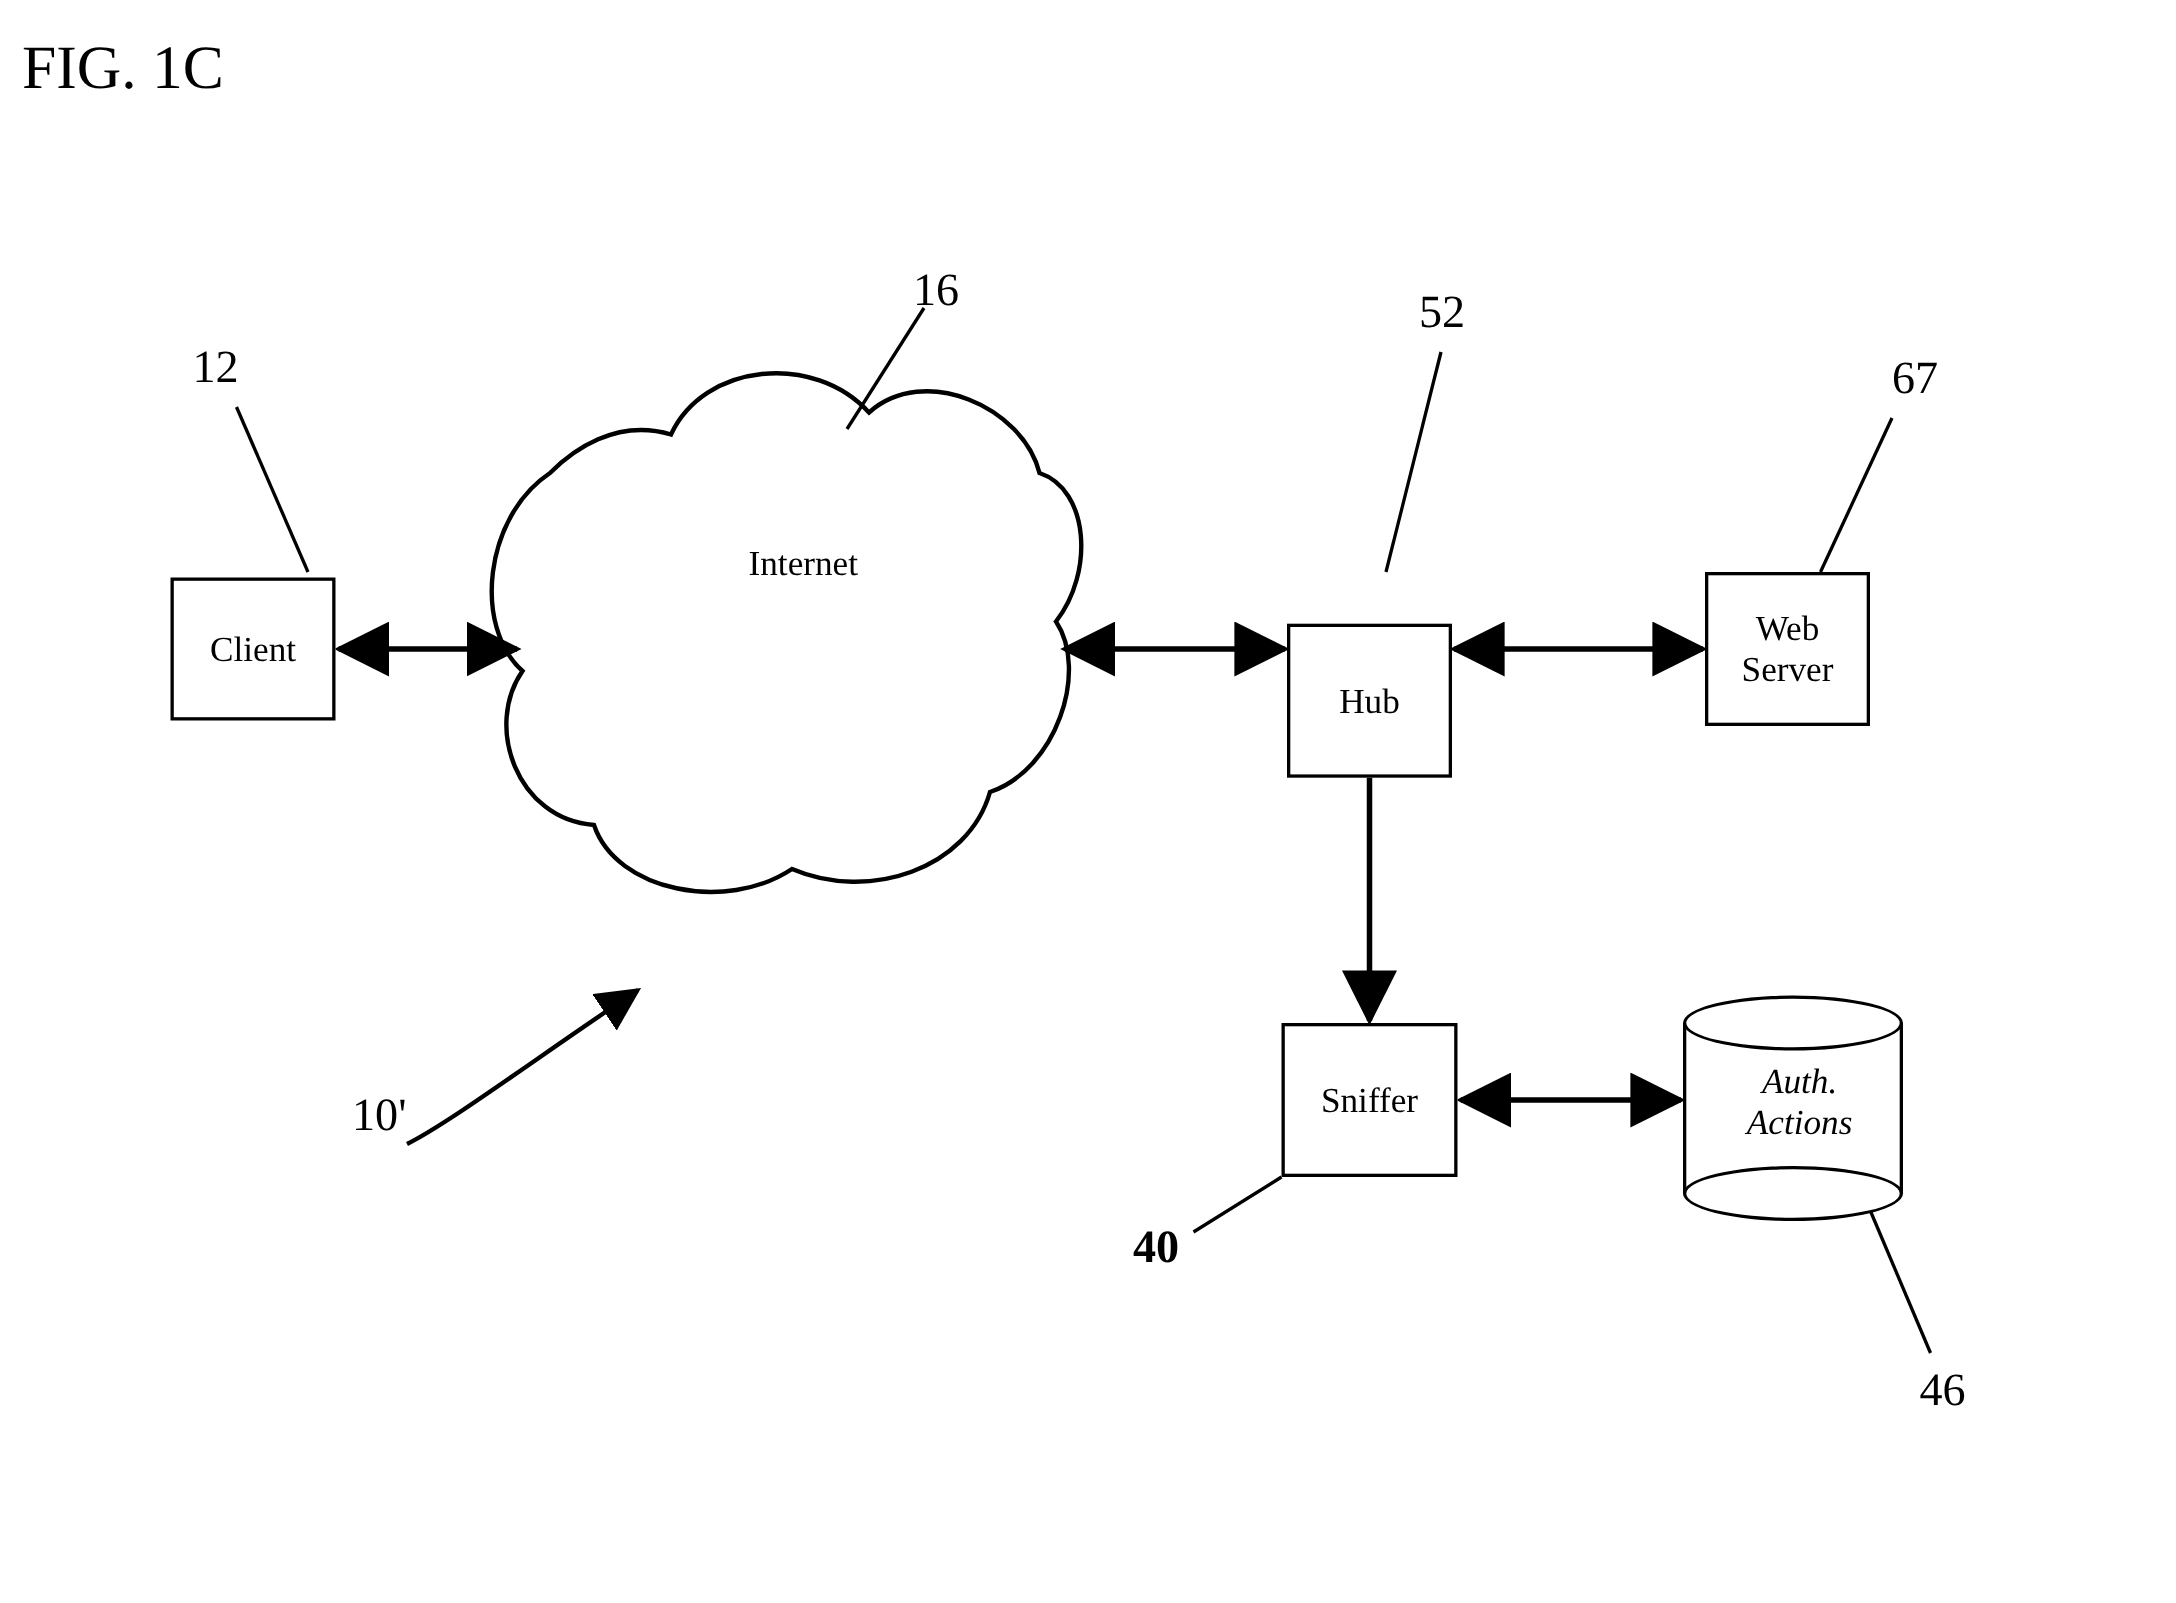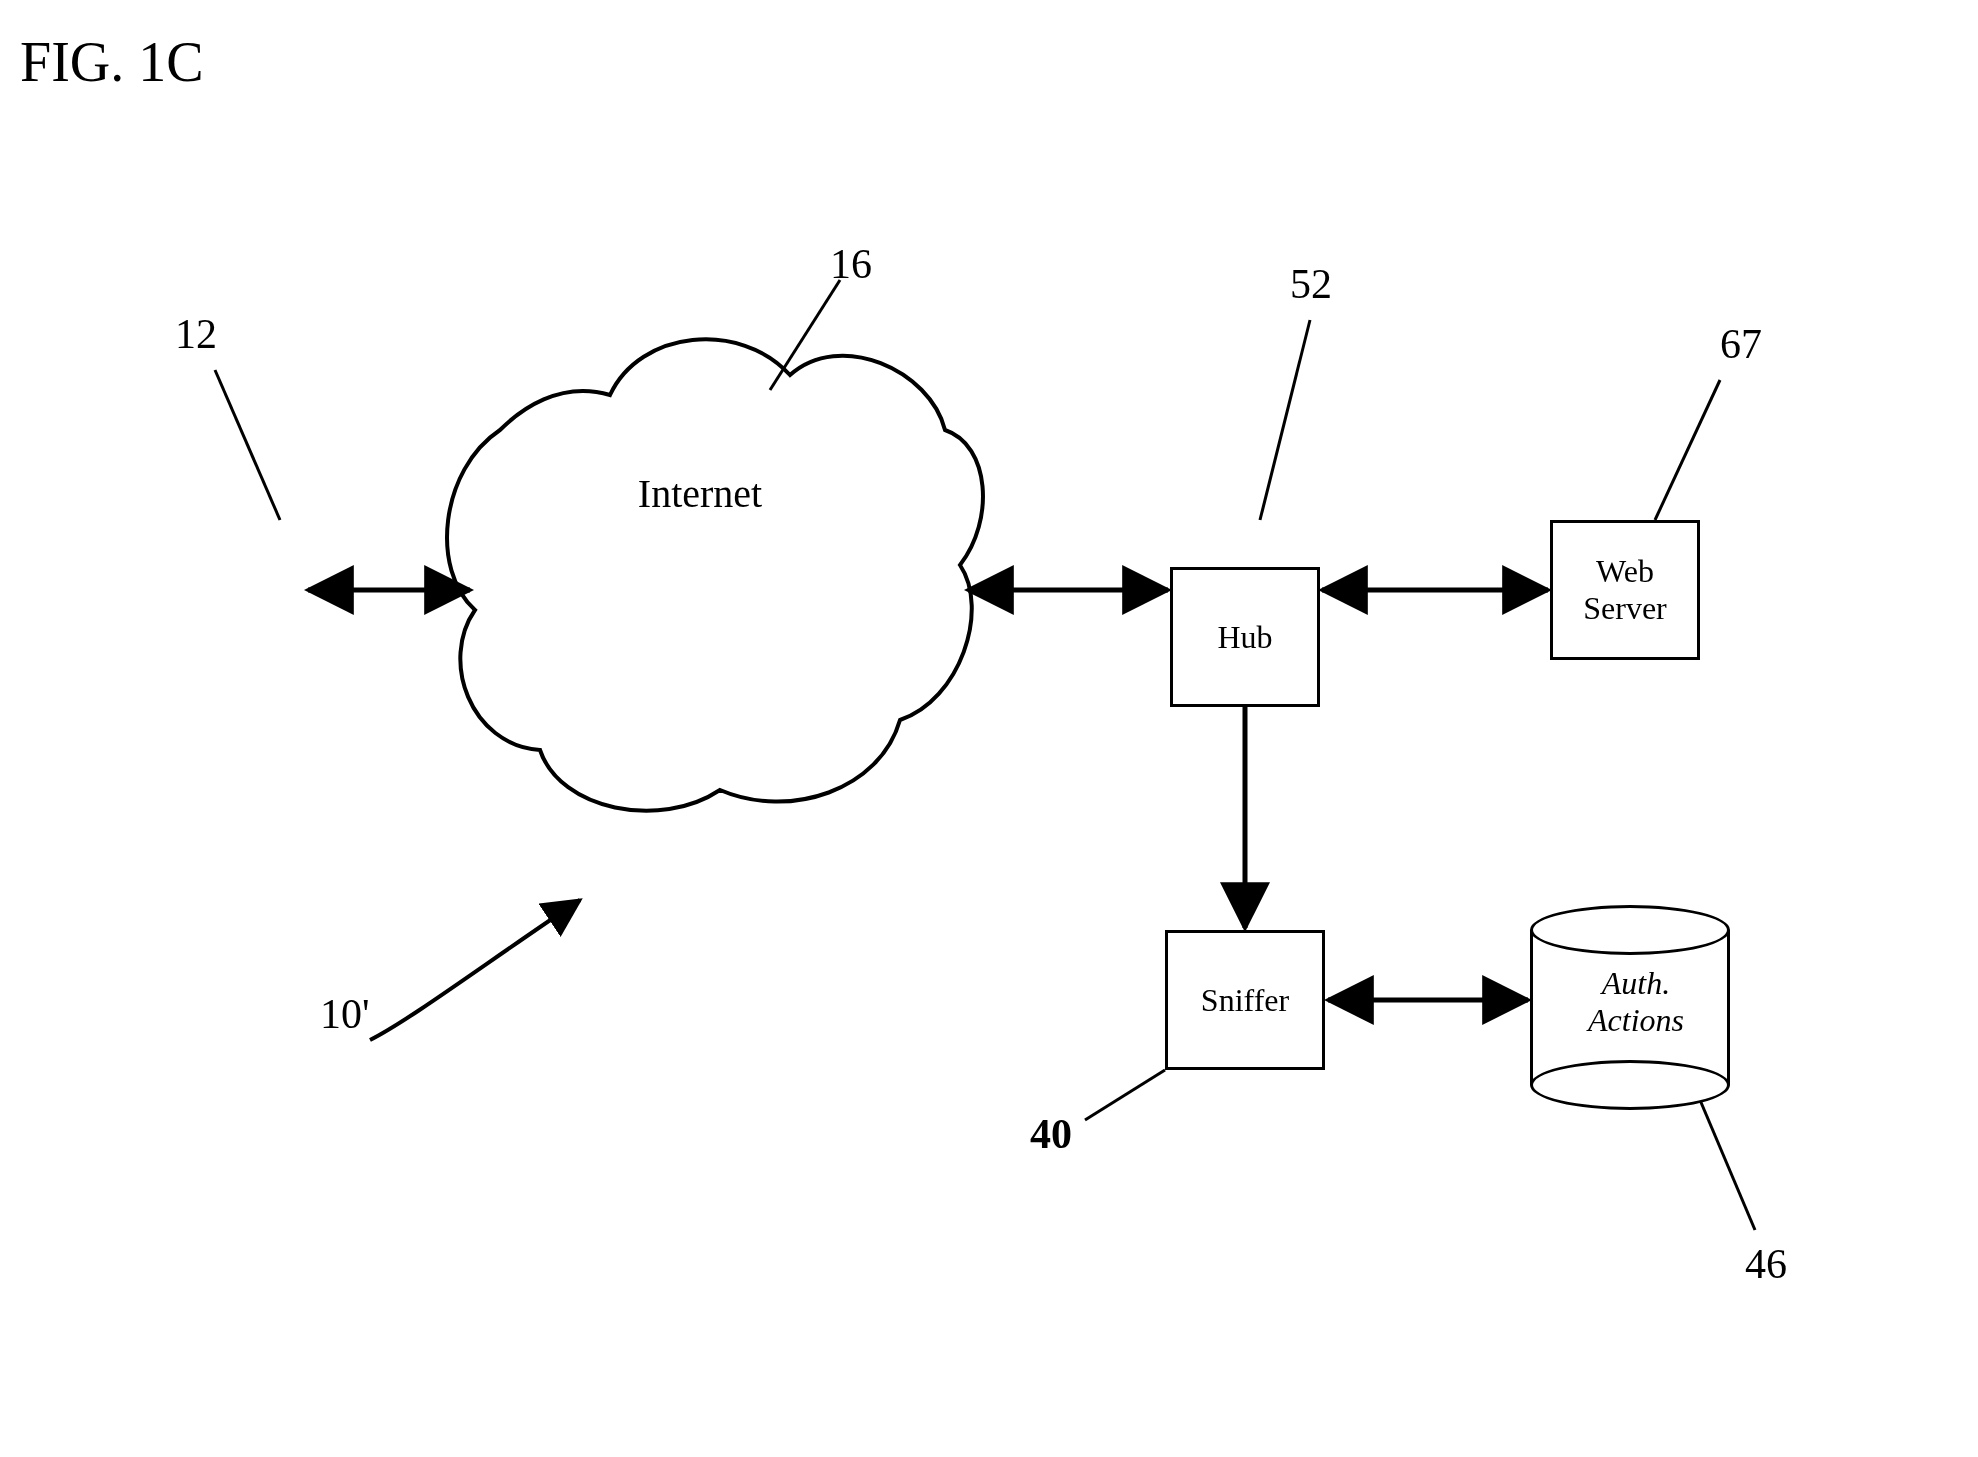--- a/index.html
+++ b/index.html
@@ -30,22 +30,23 @@
     text-align: center;
     font-size: 32px;
     box-sizing: border-box;
   }
   .ref-label {
     position: absolute;
     font-size: 42px;
   }
   .cloud-label {
     position: absolute;
-    font-size: 40px;
-    text-align: center;
+    font-size: 32px;
+    text-align: right;
+    margin-top: 24px;
   }
   .cylinder {
     position: absolute;
   }
   .cyl-body {
     position: absolute;
     left: 0;
     border-left: 3px solid #000;
     border-right: 3px solid #000;
     background: #fff;
@@ -118,20 +119,23 @@
 
     <line x1="1720" y1="380" x2="1655" y2="520" stroke="#000" stroke-width="3"></line>
 
     <line x1="1085" y1="1120" x2="1165" y2="1070" stroke="#000" stroke-width="3"></line>
 
     <line x1="1755" y1="1230" x2="1700" y2="1100" stroke="#000" stroke-width="3"></line>
 
     <path d="M 370 1040 C 410 1020, 490 960, 580 900" fill="none" stroke="#000" stroke-width="4" marker-end="url(#arrow)"></path>
   </svg>
 
+  <div class="node-box" style="left:155px; top:525px; width:150px; height:130px;">
+    <span>Client</span>
+  </div>
 
   <div class="cloud-label" style="left:620px; top:470px; width:160px;">Internet</div>
 
   <div class="node-box" style="left:1170px; top:520px; width:150px; height:140px;margin-top:47px;">
     <span>Hub</span>
   </div>
 
   <div class="node-box" style="left:1550px; top:520px; width:150px; height:140px; white-space:pre-line;">
     <span>Web
 Server</span>

